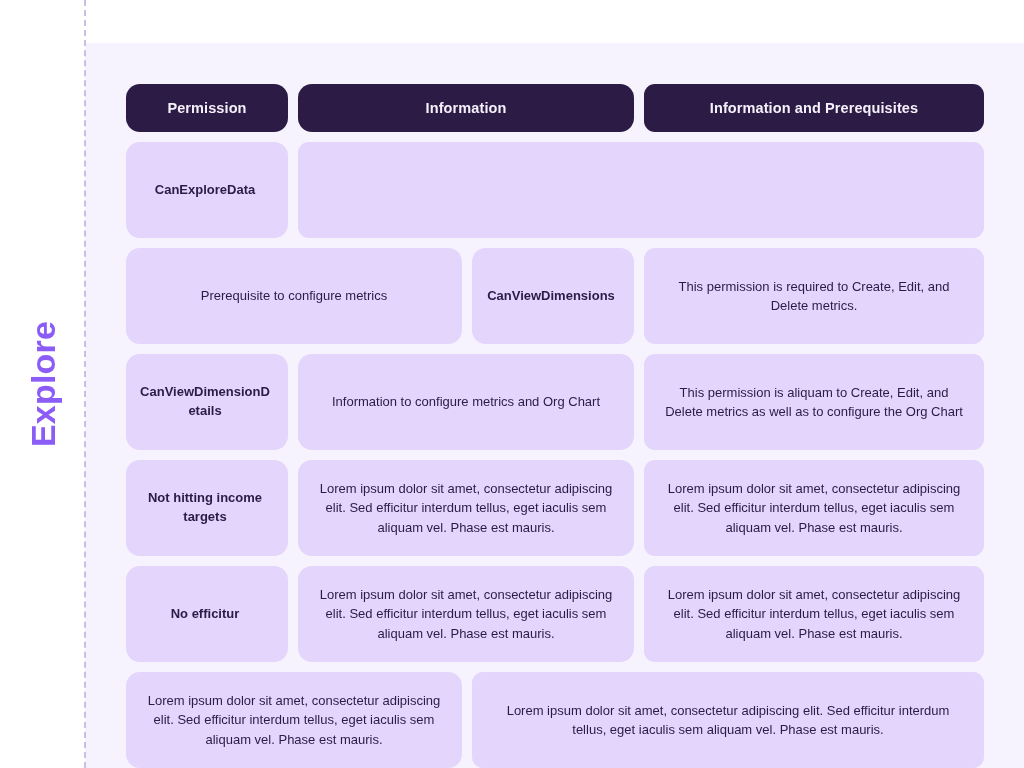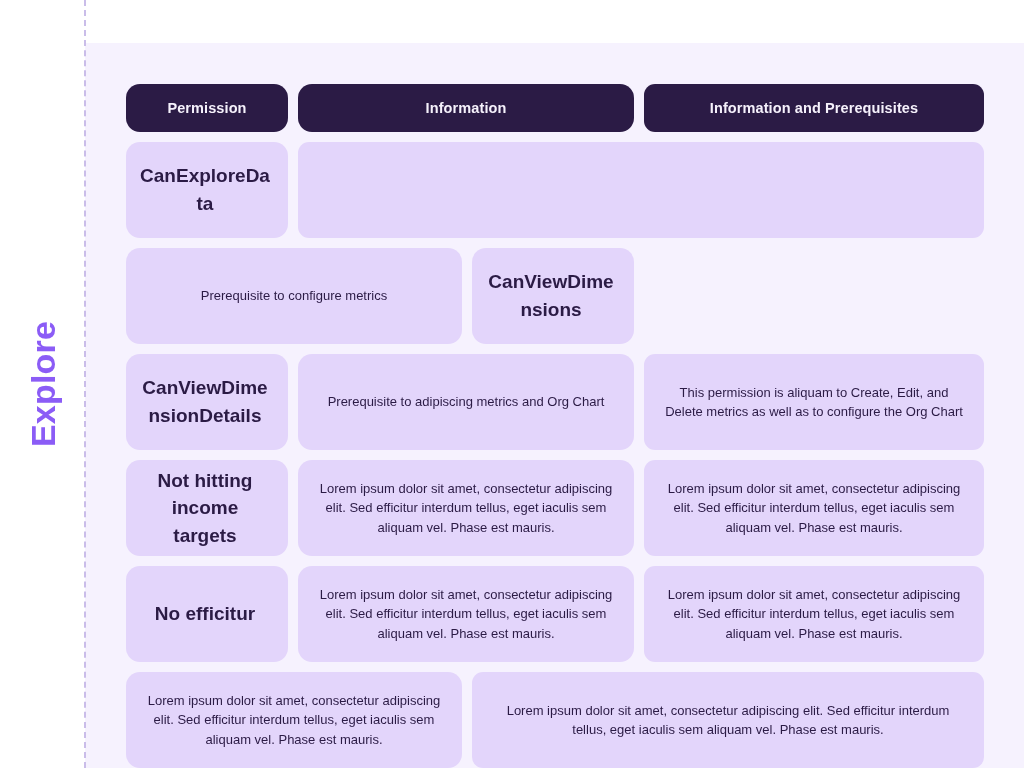--- a/index.html
+++ b/index.html
@@ -115,21 +115,21 @@
   }
 
   
   .row.body .cell {
     background: #e3d5fb;
     color: #2b1b45;
     height: 96px;
   }
 
   .row.body .cell.c1 {
-    font-size: 19px;
+    font-size: 13px;
     font-weight: 700;
     line-height: 1.45;
     padding-left: 12px;
   }
 
   .row.body .cell.c2,
   .row.body .cell.c3 {
     font-size: 13px;
     font-weight: 400;
     line-height: 1.5;
@@ -161,25 +161,26 @@
       </div>
 
       <div class="row body">
         <div class="cell c1">CanExploreData</div>
         <div class="cell c3 empty"></div>
       </div>
 
       <div class="row body">
         <div class="cell c2">Prerequisite to configure metrics</div>
         <div class="cell c1">CanViewDimensions</div>
+        <div class="cell c3">This permission is required to Create, Edit, and Delete metrics.</div>
       </div>
 
       <div class="row body">
         <div class="cell c1">CanViewDimensionDetails</div>
-        <div class="cell c2">Prerequisite to adipiscing metrics and Org Chart</div>
+        <div class="cell c2">Information to configure metrics and Org Chart</div>
         <div class="cell c3">This permission is aliquam to Create, Edit, and Delete metrics as well as to configure the Org Chart</div>
       </div>
 
       <div class="row body">
         <div class="cell c1">Not hitting income targets</div>
         <div class="cell c2">Lorem ipsum dolor sit amet, consectetur adipiscing elit. Sed efficitur interdum tellus, eget iaculis sem aliquam vel. Phase est mauris.</div>
         <div class="cell c3">Lorem ipsum dolor sit amet, consectetur adipiscing elit. Sed efficitur interdum tellus, eget iaculis sem aliquam vel. Phase est mauris.</div>
       </div>
 
       <div class="row body">

